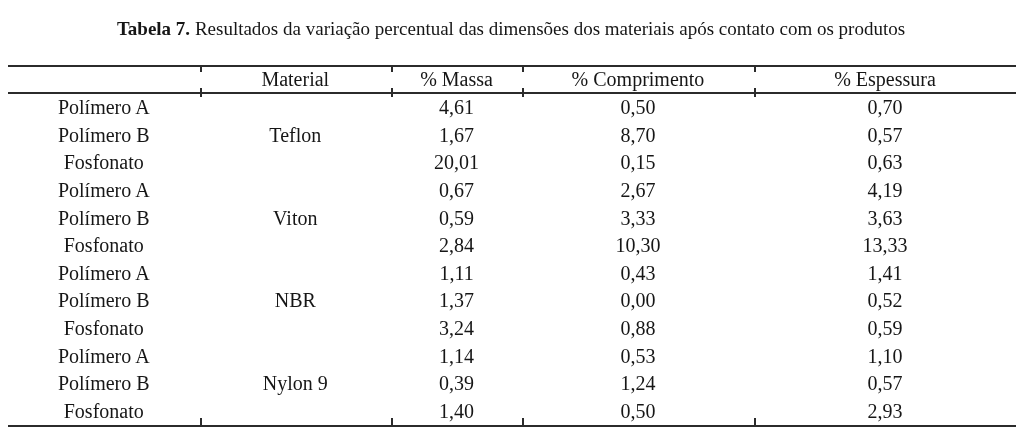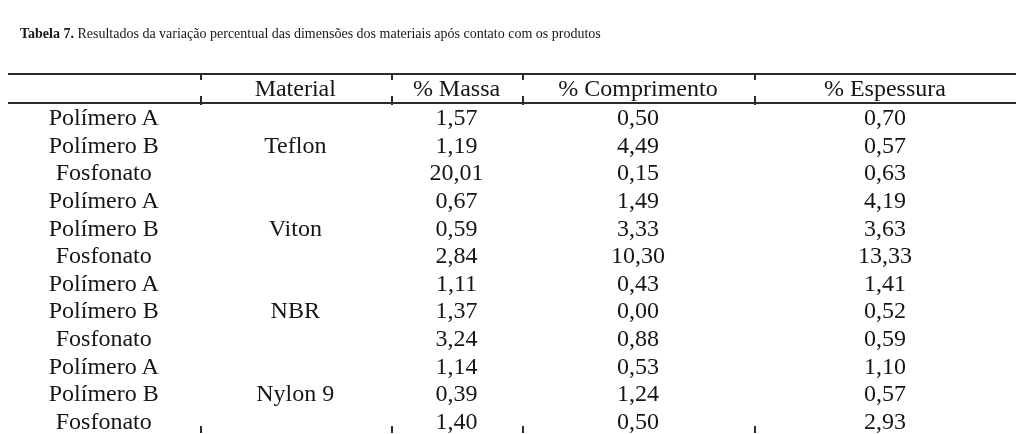--- a/index.html
+++ b/index.html
@@ -4,39 +4,40 @@
 <style>
   html,body{margin:0;padding:0;background:#ffffff;}
   body{
     width:1024px;height:434px;overflow:hidden;
     font-family:"Liberation Serif","DejaVu Serif",serif;
     color:#161616;
     -webkit-font-smoothing:antialiased;
   }
   .page{width:1024px;height:434px;position:relative;}
   .caption{
-    margin:12px;
+    margin:4px;
     padding:13px 10px 0 8px;
-    font-size:14px;
+    font-size:19px;
     line-height:1.25;
     white-space:nowrap;
+    text-align:center;
   }
   .caption b{font-weight:bold;}
   .tablewrap{
     position:absolute;
     left:8px;right:8px;top:61px;
     height:360px;
   }
   table.results{
     width:100%;
     border-collapse:collapse;
     table-layout:fixed;
     border-top:2px solid #2b2b2b;
     border-bottom:2px solid #2b2b2b;
-    font-size:24px;
+    font-size:20px;
   }
   table.results th, table.results td{
     padding:0;
     text-align:center;
     vertical-align:middle;
     font-weight:normal;
     white-space:nowrap;
     overflow:hidden;
   }
   table.results thead th{
@@ -100,44 +101,44 @@
           <th>% Massa</th>
           <th>% Comprimento</th>
           <th>% Espessura</th>
         </tr>
       </thead>
       <tbody>
 
         <tr>
           <td>Polímero A</td>
           <td></td>
-          <td>1,57</td>
+          <td>4,61</td>
           <td>0,50</td>
           <td>0,70</td>
         </tr>
         <tr>
           <td>Polímero B</td>
           <td>Teflon</td>
-          <td>1,19</td>
-          <td>4,49</td>
+          <td>1,67</td>
+          <td>8,70</td>
           <td>0,57</td>
         </tr>
         <tr>
           <td>Fosfonato</td>
           <td></td>
           <td>20,01</td>
           <td>0,15</td>
           <td>0,63</td>
         </tr>
 
         <tr>
           <td>Polímero A</td>
           <td></td>
           <td>0,67</td>
-          <td>1,49</td>
+          <td>2,67</td>
           <td>4,19</td>
         </tr>
         <tr>
           <td>Polímero B</td>
           <td>Viton</td>
           <td>0,59</td>
           <td>3,33</td>
           <td>3,63</td>
         </tr>
         <tr>

